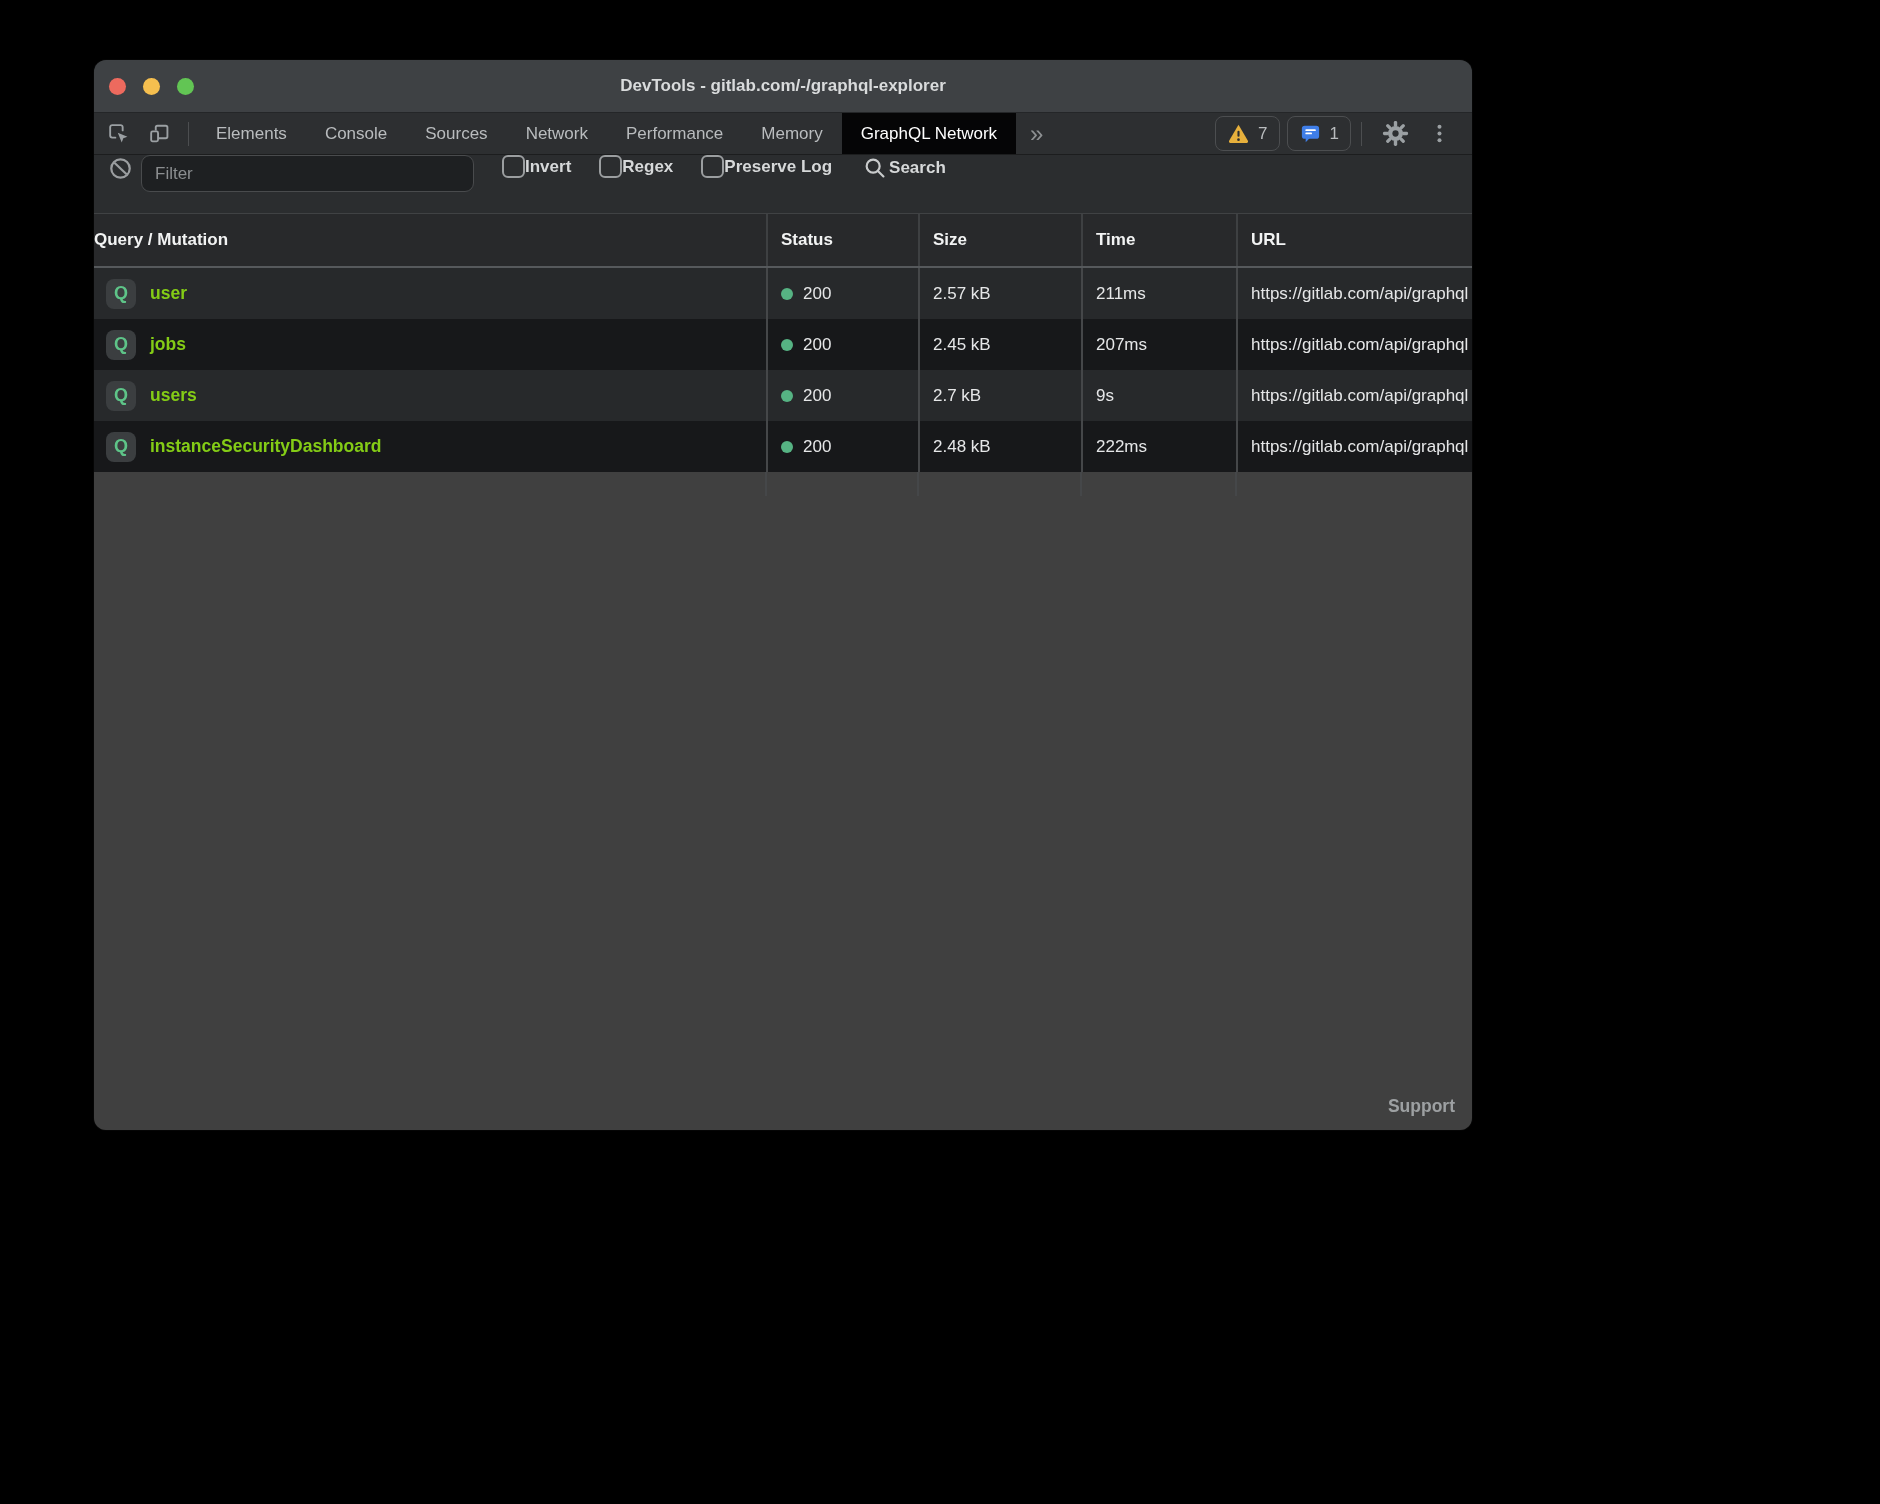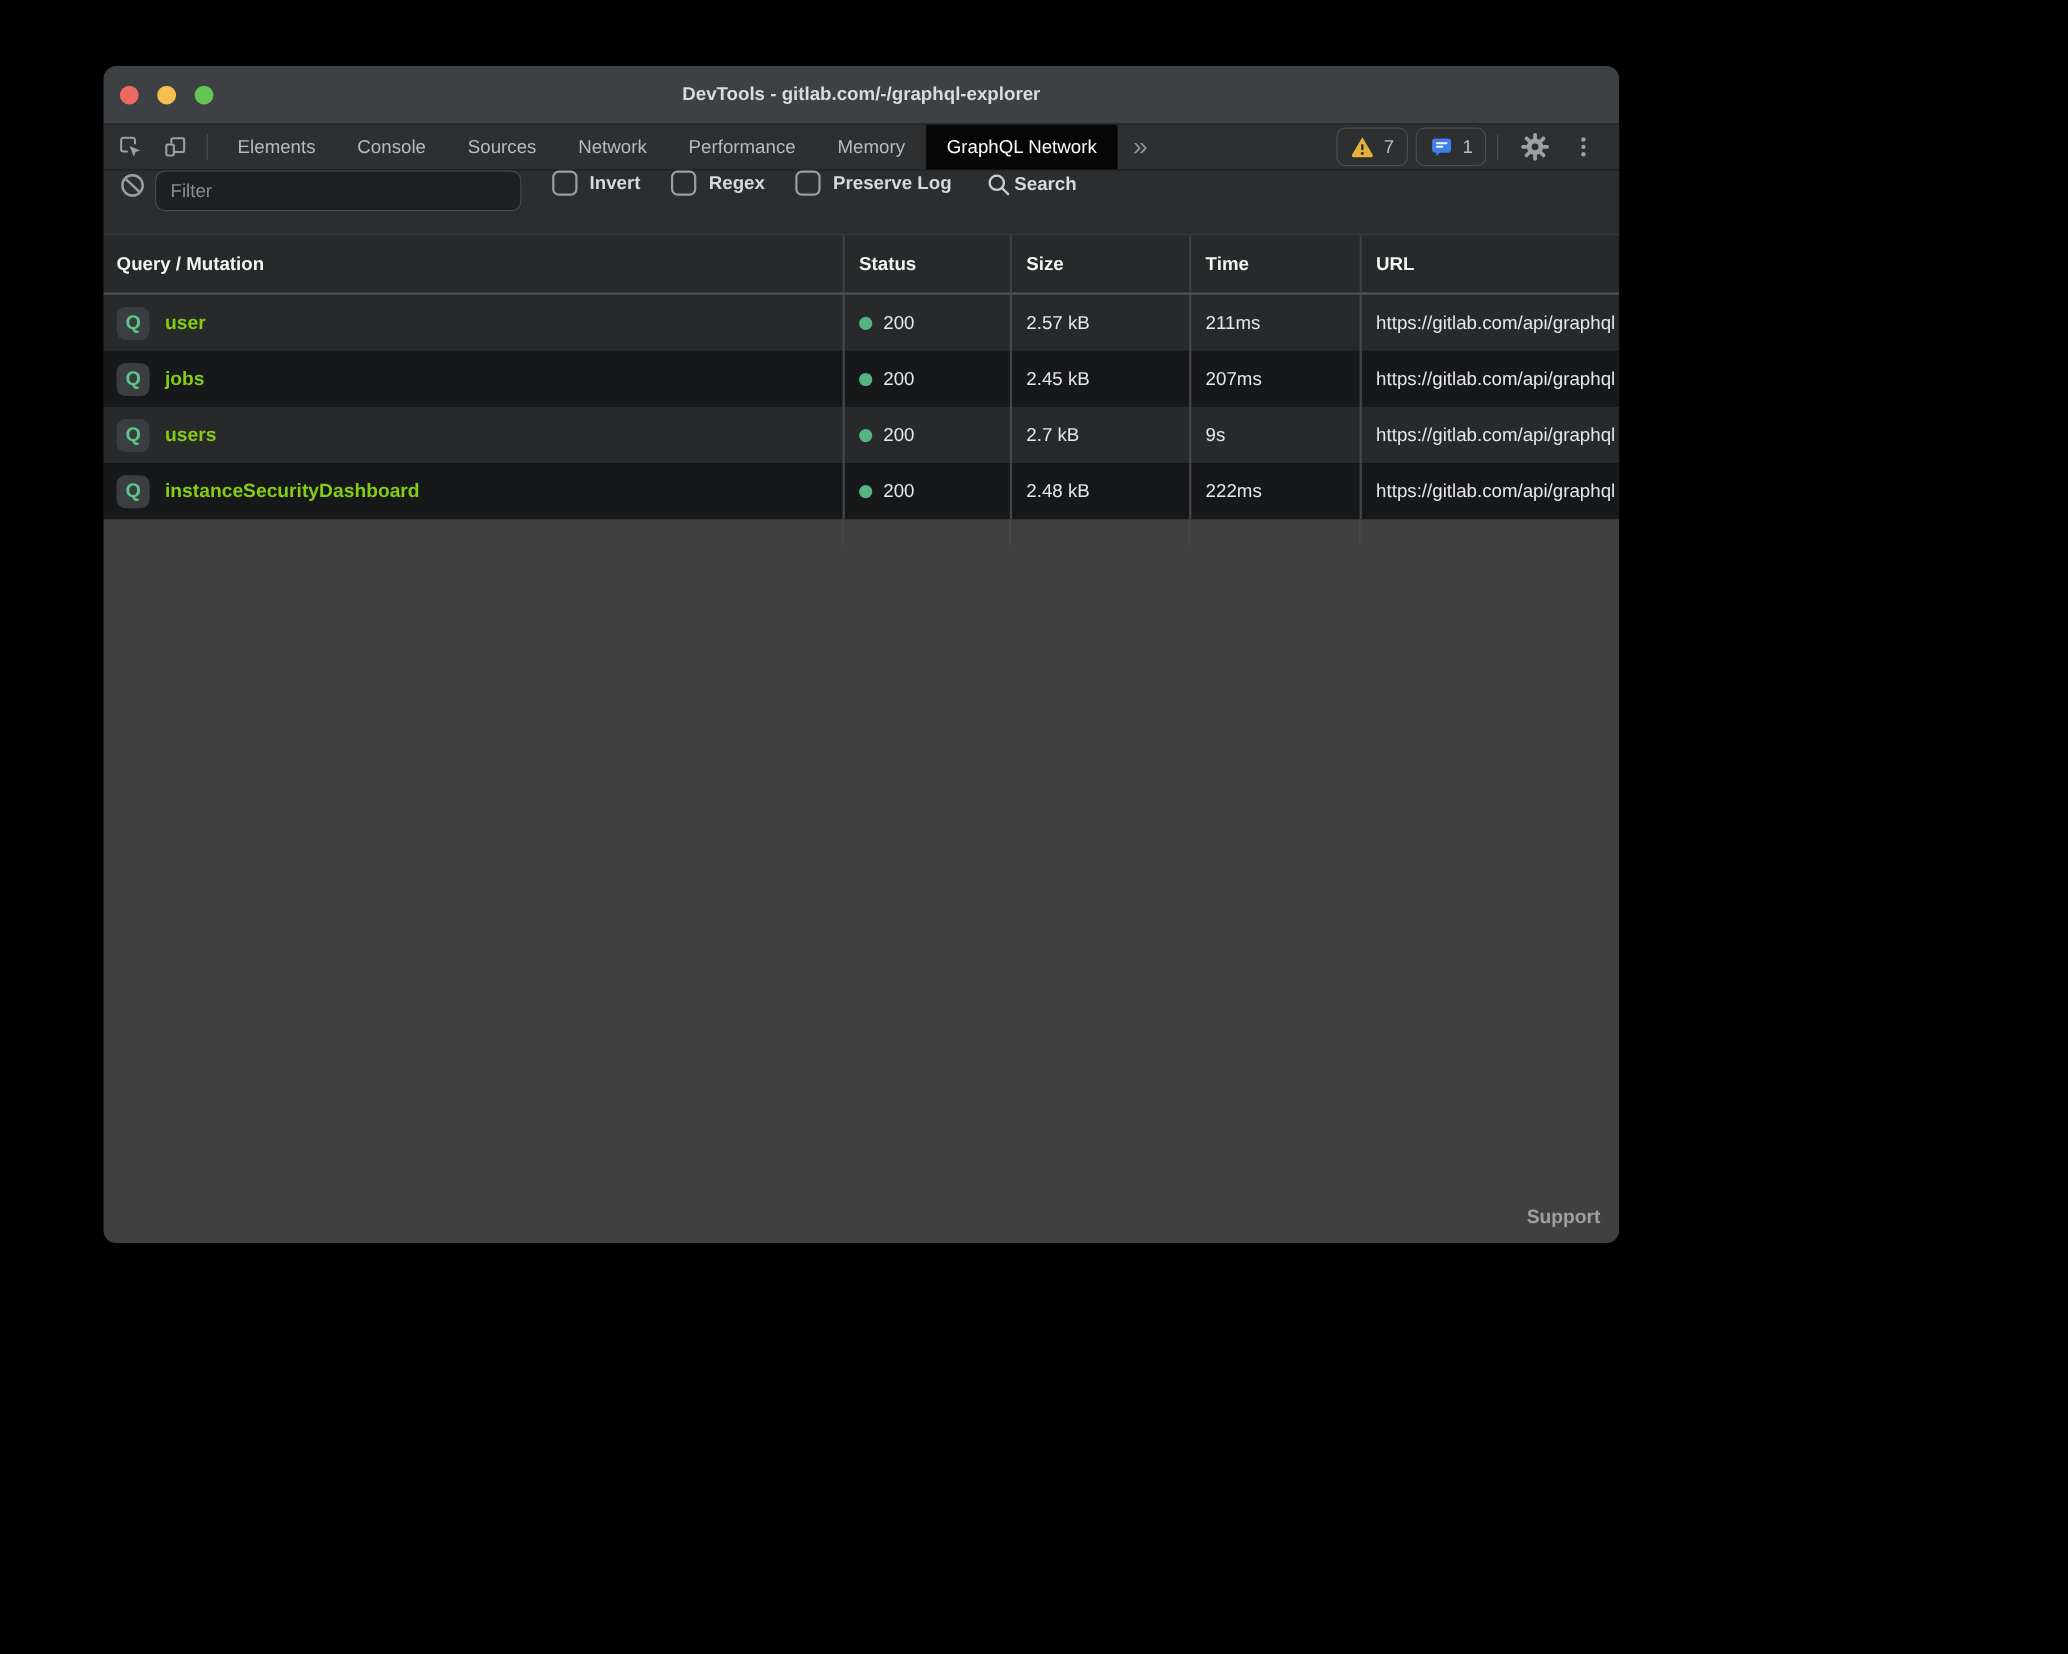--- a/index.html
+++ b/index.html
@@ -52,37 +52,37 @@
     height:58px;flex:0 0 58px;background:#2b2d2f;border-bottom:1px solid #404244;
     display:flex;align-items:flex-start;color:#d6d8d9;font-size:17px;font-weight:bold;
   }
   .clear-btn{margin:0 7px 0 13px;display:flex;align-items:center;}
   .filter-input{
     width:333px;height:37px;background:#1e2022;border:1px solid #494b4d;border-radius:9px;
     color:#e6e7e8;font-size:17px;font-family:"Liberation Sans",sans-serif;
     padding:0 13px;outline:none;box-sizing:border-box;
   }
   .filter-input::placeholder{color:#8b8e90;font-weight:normal;}
-  .cb-group{display:flex;align-items:center;margin-left:28px;gap:11px;}
+  .cb-group{display:flex;align-items:center;margin-left:28px;}
   .checkbox{
     width:19px;height:19px;border:2px solid #9b9ea0;border-radius:6px;
     display:inline-block;flex:0 0 19px;background:transparent;
   }
   .search-group{display:flex;align-items:center;margin-left:30px;gap:1px;}
   
   .thead{
     height:52px;flex:0 0 52px;background:#28292b;display:flex;align-items:stretch;
     color:#f2f3f3;font-weight:bold;font-size:17px;border-bottom:2px solid #56595c;
   }
   .c1{width:672px;flex:0 0 672px;box-sizing:border-box;}
   .c2{width:152px;flex:0 0 152px;box-sizing:border-box;}
   .c3{width:163px;flex:0 0 163px;box-sizing:border-box;}
   .c4{width:155px;flex:0 0 155px;box-sizing:border-box;}
   .c5{flex:1;box-sizing:border-box;min-width:0;}
-  .thead .cell{display:flex;align-items:center;padding-left:12px;}
+  .thead .cell{display:flex;align-items:center;}
   .thead .cell + .cell{border-left:2px solid #3e4042;padding-left:13px;}
   .trow{
     height:51px;flex:0 0 51px;display:flex;align-items:stretch;color:#e6e7e8;font-size:17px;
   }
   .trow.odd{background:#27292b;}
   .trow.even{background:#17181a;}
   .trow .cell{display:flex;align-items:center;padding-left:12px;white-space:nowrap;overflow:hidden;}
   .trow .cell + .cell{border-left:2px solid #454749;padding-left:13px;}
   .qbadge{
     width:30px;height:30px;border-radius:8px;background:#3b3e40;flex:0 0 30px;

